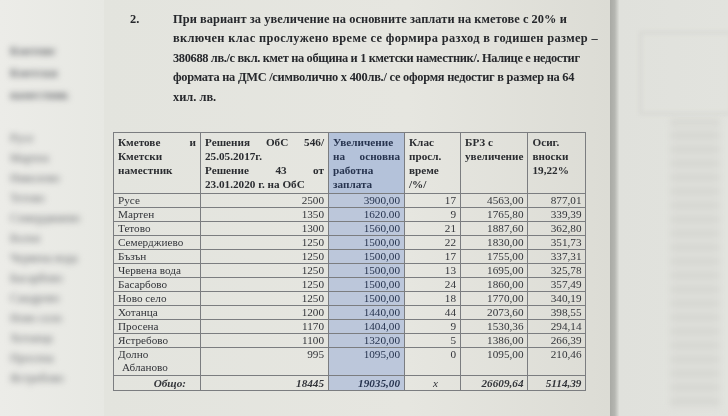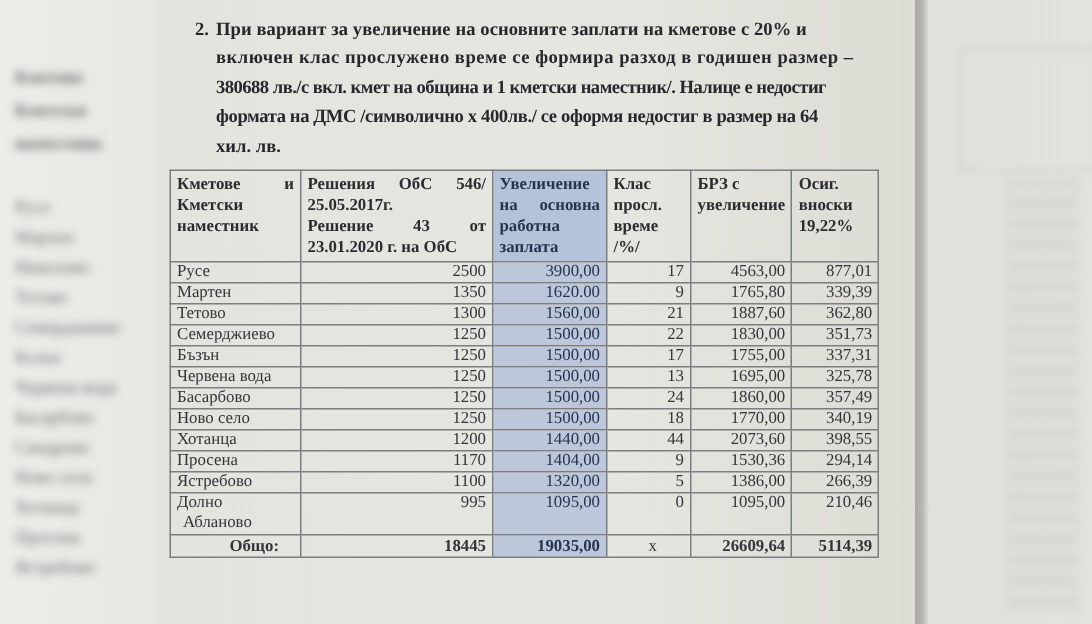--- a/index.html
+++ b/index.html
@@ -35,40 +35,40 @@
   .paper {
     position:absolute; left:104px; top:0; width:506px; height:416px;
     background:linear-gradient(90deg,#e3e4de 0%,#e6e6e0 60%,#dcdcd5 100%);
   }
   .heading {
     position:absolute; left:40px; top:10px; width:440px;
     font-size:12.4px; line-height:19.4px; font-weight:bold; color:#26282c;
     text-align:justify;
   }
   .heading .num { position:absolute; left:-14px; top:0; }
-  .heading .line { display:block; white-space:nowrap; }
+  .heading .line { display:block; white-space:nowrap;margin-left:29px; }
   table.data {
-    position:absolute; left:9px; top:113px;
+    position:absolute; left:9px; top:132px;
     border-collapse:collapse; table-layout:fixed;
     font-size:11.2px; color:#33353a;
   }
   table.data td, table.data th {
     border:1px solid #7b7d80; padding:0 4px; height:13px; line-height:13px;
     white-space:nowrap; overflow:hidden;
   }
   table.data th {
     font-weight:bold; text-align:left; vertical-align:top;
     line-height:14px; padding:2px 4px; height:56px; white-space:normal;
     color:#2a2c30;
   }
   table.data th .jl { display:flex; justify-content:space-between; }
   table.data td.num { text-align:right; }
   table.data .hl { background:rgba(120,150,210,0.38); color:#27344f; }
   table.data th.hl { background:rgba(120,150,210,0.45); }
-  table.data tr.total td { font-weight:bold; height:14px; }
+  table.data tr.total td { font-weight:bold; height:14px;font-style:italic; }
   table.data td.tall { height:27px; vertical-align:top; line-height:13px;margin-top:28px; }
 </style>
 </head>
 <body>
 
 <div class="blur-left">
   <div class="ghost">
     <div style="font-weight:bold;line-height:22px">Кметове</div>
     <div style="font-weight:bold;line-height:22px">Кметски</div>
     <div style="font-weight:bold;line-height:22px;margin-bottom:22px">наместник</div>

